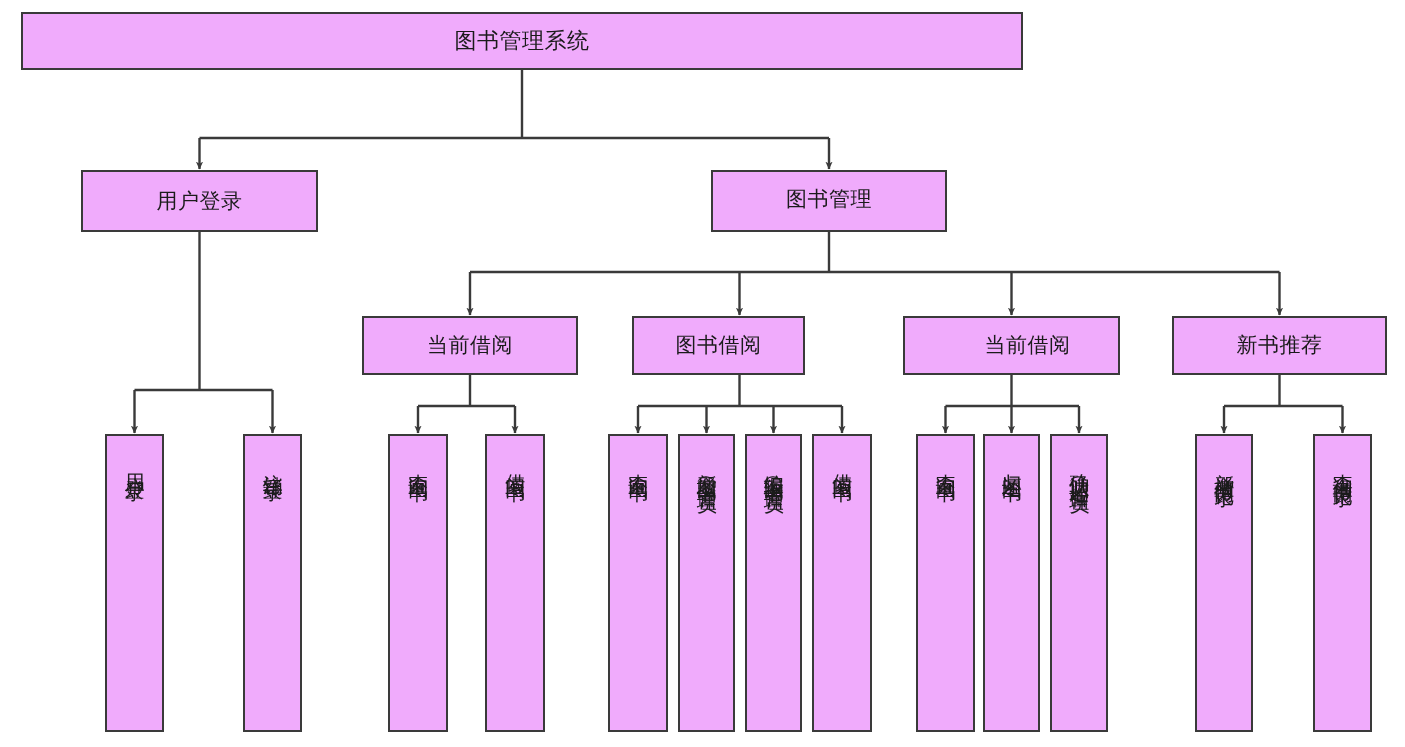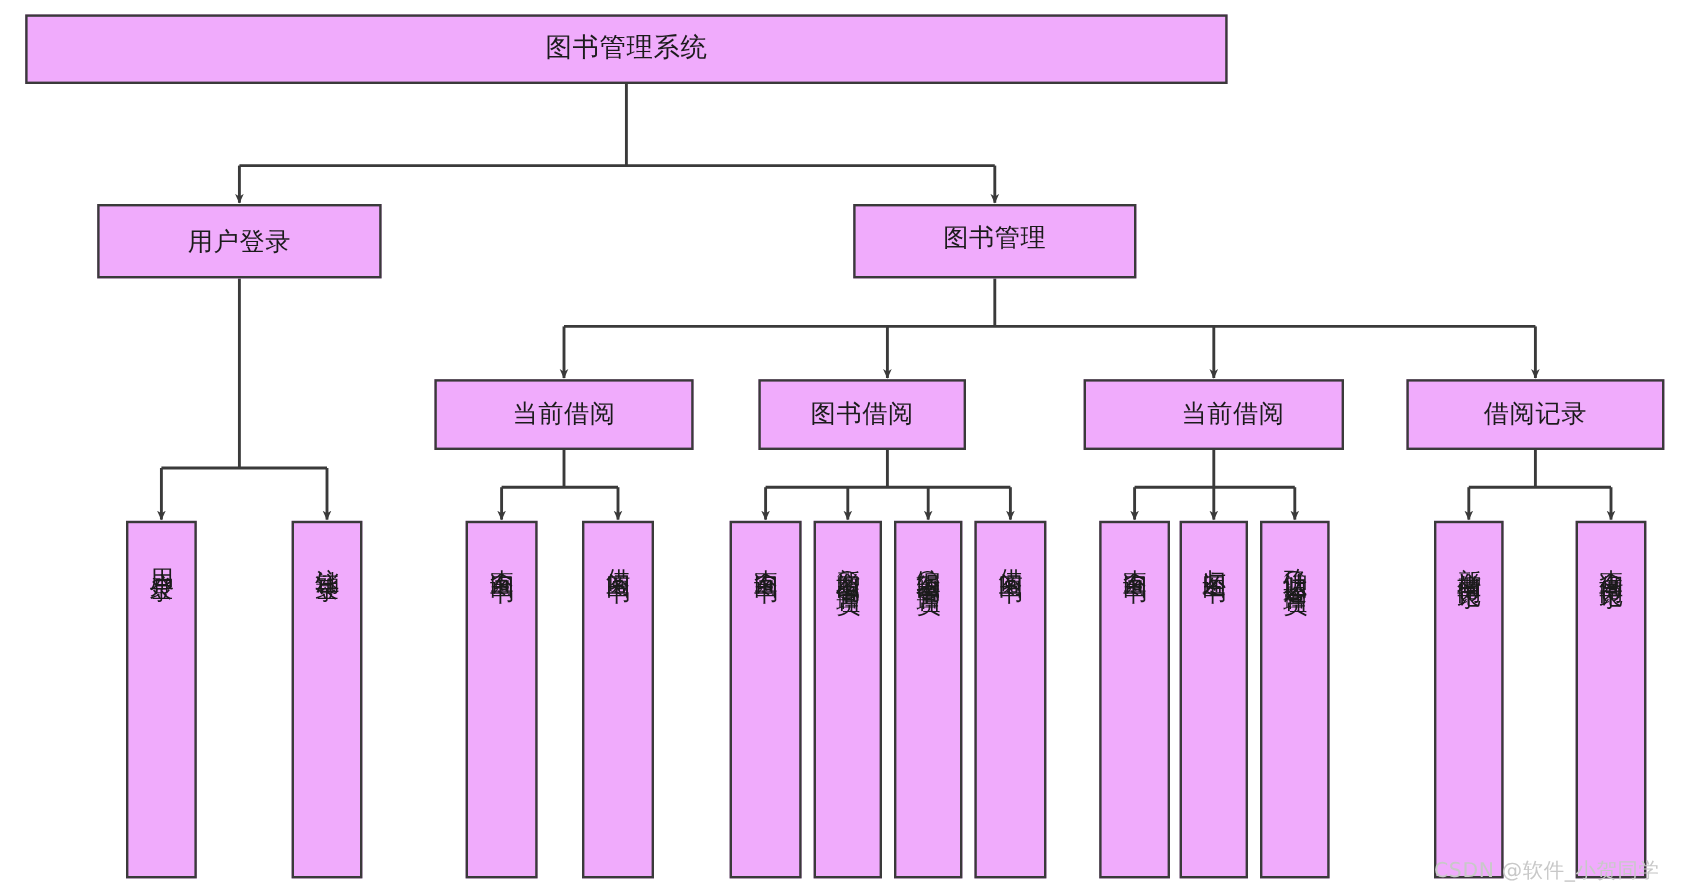--- a/index.html
+++ b/index.html
@@ -125,21 +125,21 @@
       <div class="node" style="left: 362px; top: 316px; width: 216px; height: 59px;">
         <span class="node-label">当前借阅</span>
       </div>
       <div class="node" style="left: 632px; top: 316px; width: 173px; height: 59px;">
         <span class="node-label">图书借阅</span>
       </div>
       <div class="node" style="left: 903px; top: 316px; width: 217px; height: 59px; padding-left: 32px;">
         <span class="node-label">当前借阅</span>
       </div>
       <div class="node" style="left: 1172px; top: 316px; width: 215px; height: 59px;">
-        <span class="node-label">借阅记录</span>
+        <span class="node-label">新书推荐</span>
       </div>
       <div class="node vertical" style="left: 105px; top: 434px; width: 59px; height: 298px;">
         <span class="node-label">用户登录</span>
       </div>
       <div class="node vertical" style="left: 243px; top: 434px; width: 59px; height: 298px;">
         <span class="node-label">注销登录</span>
       </div>
       <div class="node vertical" style="left: 388px; top: 434px; width: 60px; height: 298px;">
         <span class="node-label">查询图书</span>
       </div>
@@ -168,15 +168,14 @@
         <span class="node-label">确认归还（管理员）</span>
       </div>
       <div class="node vertical" style="left: 1195px; top: 434px; width: 58px; height: 298px;">
         <span class="node-label">新增借阅记录</span>
       </div>
       <div class="node vertical" style="left: 1313px; top: 434px; width: 59px; height: 298px;">
         <span class="node-label">查询借阅记录</span>
       </div>
     </div>
 
-  <div class="watermark" style="left:1195px; top:714px;">CSDN @软件_小贺同学</div>
 
 </div>
 
 </body></html>

